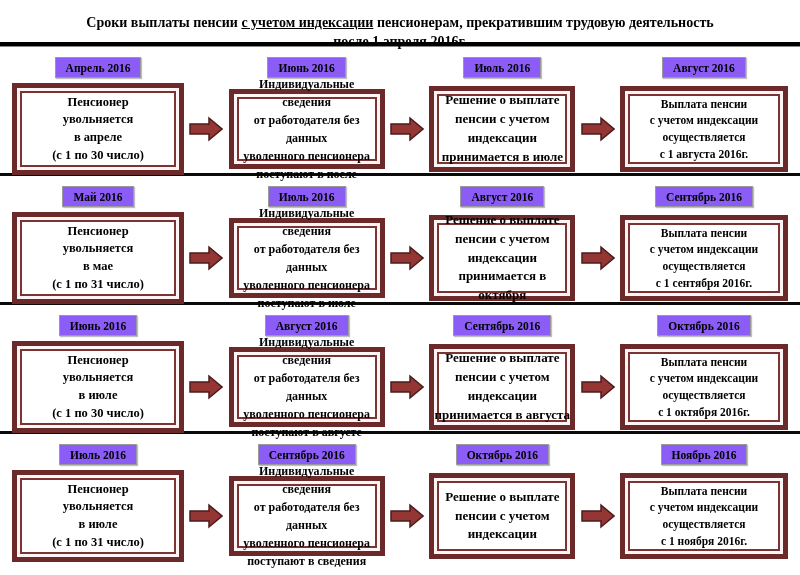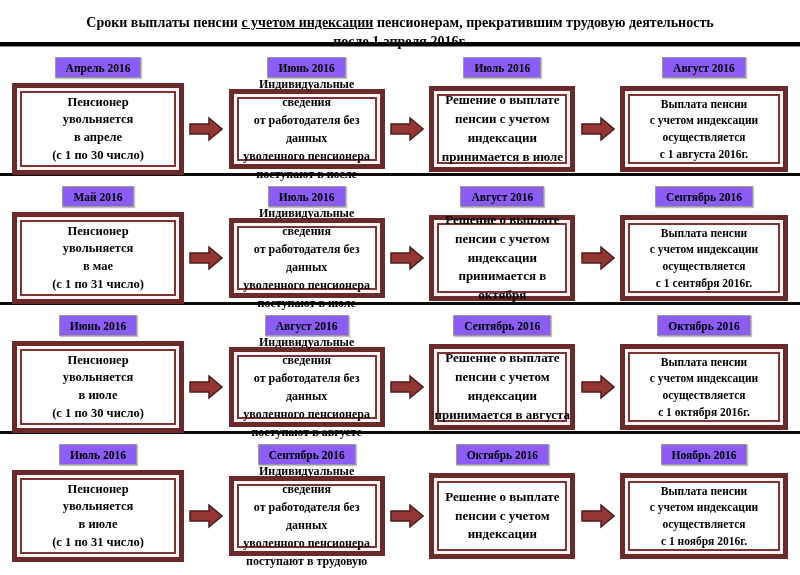--- a/index.html
+++ b/index.html
@@ -249,21 +249,21 @@
       </div>
       <div class="acell">
           <svg class="arrow-svg" width="34" height="26" viewBox="0 0 34 26">
             <polygon points="1,8 20,8 20,2 33,13 20,24 20,18 1,18" fill="#943634" stroke="#4c1b1b" stroke-width="1.5"></polygon>
           </svg>
         </div>
       <div class="fbox fbox2">
         <div>Индивидуальные сведения</div>
         <div>от работодателя без данных</div>
         <div>уволенного пенсионера</div>
-        <div><span>поступают в </span><span class="u">трудовую</span></div>
+        <div><span>поступают в </span><span class="u">сведения</span></div>
       </div>
       <div class="acell">
           <svg class="arrow-svg" width="34" height="26" viewBox="0 0 34 26">
             <polygon points="1,8 20,8 20,2 33,13 20,24 20,18 1,18" fill="#943634" stroke="#4c1b1b" stroke-width="1.5"></polygon>
           </svg>
         </div>
       <div class="fbox fbox3">
         <div>Решение о выплате</div>
         <div>пенсии с учетом</div>
         <div>индексации</div>

